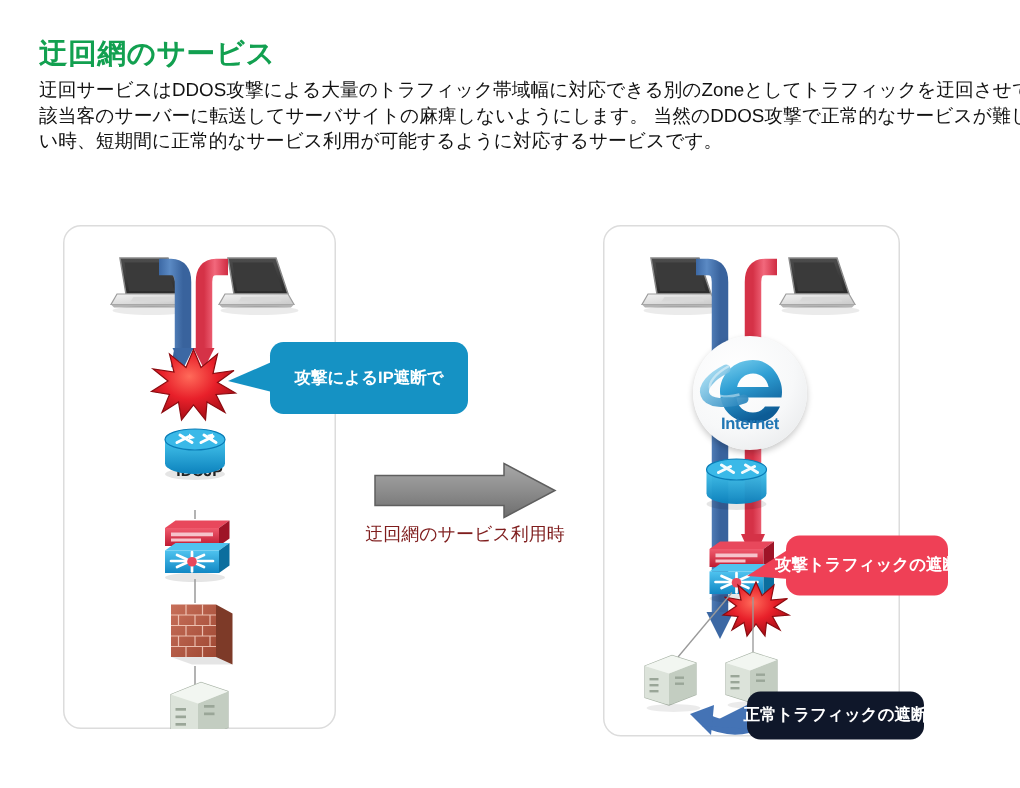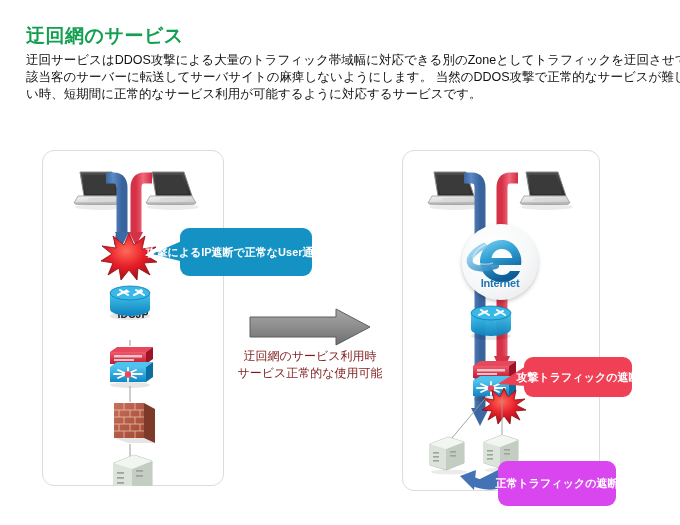--- a/index.html
+++ b/index.html
@@ -77,21 +77,21 @@
     align-items: center;
     justify-content: center;
     box-sizing: border-box;
     padding: 3px 6px;
     z-index: 30;
   }
   .callout .l1, .callout .l2 { white-space: nowrap; display: block; }
 
   #callout-attack-block { left: 180px; top: 228px; width: 132px; height: 48px; background: #1592c4; }
   #callout-attack-traffic { left: 524px; top: 357px; width: 108px; height: 40px; background: #ef4056; }
-  #callout-normal-traffic { left: 498px; top: 461px; width: 118px; height: 45px; background: #d946ef; }
+  #callout-normal-traffic { left: 498px; top: 461px; width: 118px; height: 32px; background: #0f172a; }
 
   
   .tail-svg { position: absolute; z-index: 29; overflow: visible; }
 
   
   #center-arrow { position: absolute; left: 248px; top: 308px; }
   #center-caption {
     position: absolute;
     left: 230px;
     top: 348px;
@@ -303,37 +303,35 @@
 </svg>
 
 <div class="node-label" style="left:42px; top:308px; width:182px;">IDCJP</div>
 
 <svg class="tail-svg" style="left:150px; top:238px;" width="40" height="40" viewBox="0 0 40 40">
   <path d="M34 2 L34 24 L2 16 Z" fill="#1592c4"></path>
 </svg>
 
 <div id="callout-attack-block" class="callout">
   <span class="l1">攻撃によるIP遮断で</span>
-  <span class="l2">正常なUser通信途絶</span>
 </div>
 
 <svg id="center-arrow" width="124" height="38" viewBox="0 0 124 38">
   <defs>
     <linearGradient id="arrowG" x1="0" y1="0" x2="0" y2="1">
       <stop offset="0" stop-color="#a8a8a8"></stop>
         <stop offset="0.5" stop-color="#8d8d8d"></stop>
         <stop offset="1" stop-color="#6e6e6e"></stop>
     </linearGradient>
   </defs>
   <path d="M2 9 L88 9 L88 1 L122 19 L88 37 L88 29 L2 29 Z" fill="url(#arrowG)" stroke="#5f5f5f" stroke-width="1"></path>
 </svg>
 
 <div id="center-caption">
   <span class="l1">迂回網のサービス利用時</span>
-  <span class="l2">サービス正常的な使用可能</span>
 </div>
 
 <div id="panel-right" class="panel"></div>
 
 <svg class="abs" style="left:402px; top:150px; z-index:5;" width="198" height="341" viewBox="0 0 198 341">
   <defs>
     <linearGradient id="lcd2" x1="0" y1="0" x2="0" y2="1">
       <stop offset="0" stop-color="#4d4d4d"></stop>
         <stop offset="1" stop-color="#2b2b2b"></stop>
     </linearGradient>

